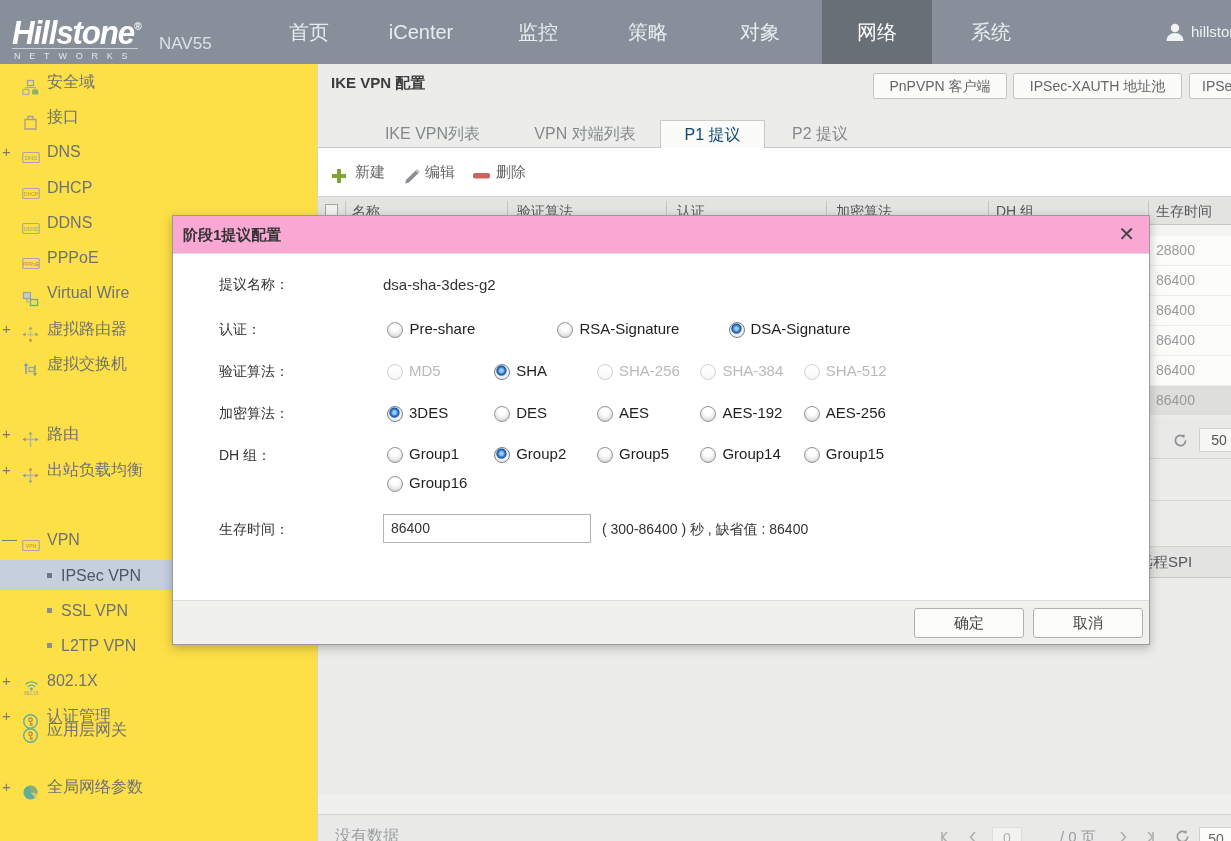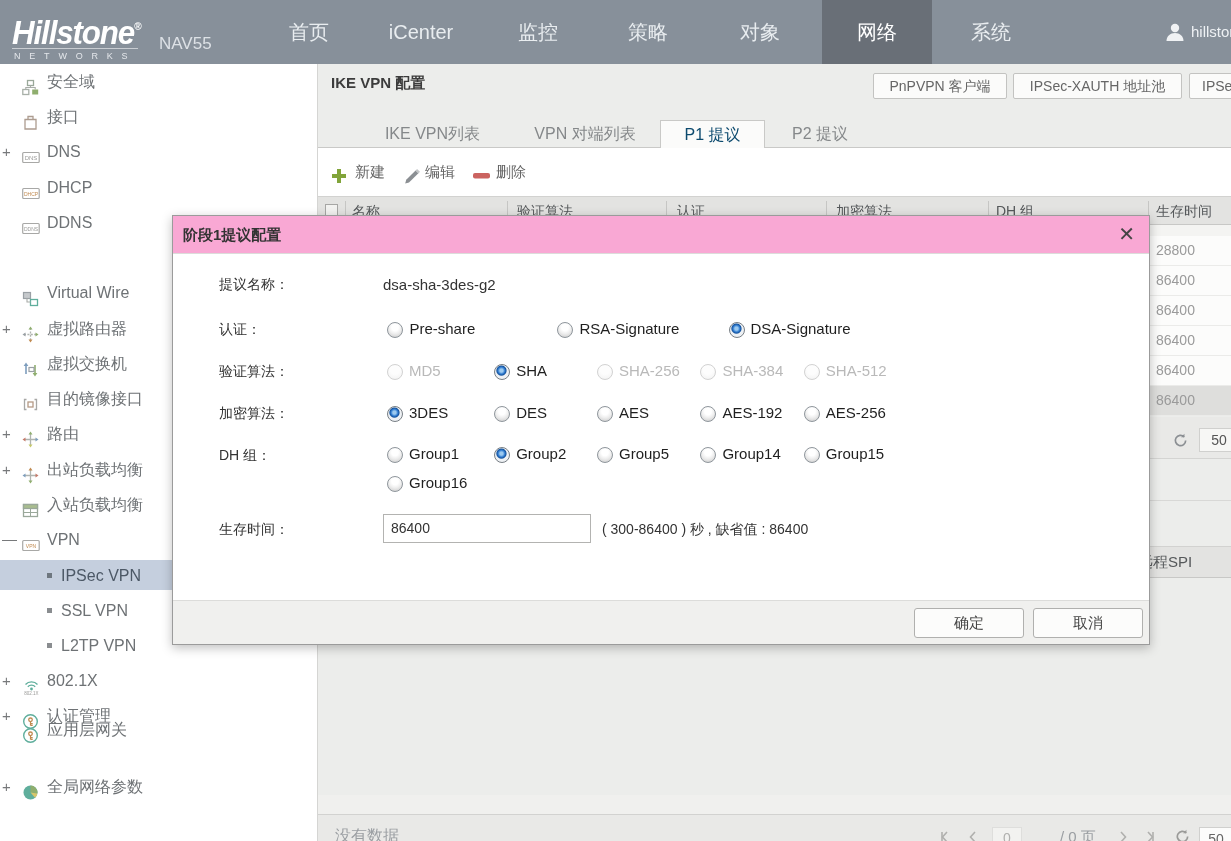--- a/index.html
+++ b/index.html
@@ -3,21 +3,21 @@
 <meta charset="utf-8">
 <title>IKE VPN</title>
 <style>
 html,body{margin:0;padding:0;}
 body{font-family:"Liberation Sans",sans-serif;width:1231px;height:841px;overflow:hidden;position:relative;background:#ecedeb;}
 
 #nav{position:absolute;left:0;top:0;width:1231px;height:64px;background:#87909a;}
 .navitem{position:absolute;top:0;height:64px;line-height:64px;color:#e9edf0;font-size:20px;text-align:center;}
 #navactive{position:absolute;left:822px;top:0;width:110px;height:64px;background:#696f77;}
 
-#side{position:absolute;left:0;top:64px;width:318px;height:777px;background:#ffffff;border-right:1px solid #d5d5d3;box-sizing:border-box;}
+#side{position:absolute;left:0;top:64px;width:318px;height:777px;background:#fde047;border-right:1px solid #d5d5d3;box-sizing:border-box;}
 .sitem{position:absolute;left:0;width:318px;height:35px;line-height:35px;font-size:16px;color:#6e7275;}
 .sitem .txt{position:absolute;left:47px;top:0;}
 .sitem .ico{position:absolute;left:22px;top:9px;width:17px;height:17px;}
 .sitem .pm{position:absolute;left:2px;top:0;width:14px;color:#77797b;font-size:15px;}
 .sub .txt{left:61px;}
 .sub .blt{position:absolute;left:47px;top:15px;width:5px;height:5px;background:#8a8d90;}
 #selitem{position:absolute;left:0;top:496px;width:318px;height:30px;background:#c5cfde;}
 
 #content{position:absolute;left:318px;top:64px;width:913px;height:777px;background:#ecedeb;}
 #ptitle{position:absolute;left:13px;top:10px;font-size:15px;font-weight:bold;color:#3c3c3c;}
@@ -112,20 +112,27 @@
         </svg></span>
       <span class="txt">DHCP</span>
     </div>
   <div class="sitem" style="top:140.5px;">
       <span class="ico"><svg width="18" height="17" viewBox="0 0 18 17">
           <rect x="0.7" y="3.5" width="16.5" height="10" fill="none" stroke="#a8a8a6" stroke-width="1.2" rx="1"></rect>
           <text x="9" y="10.7" font-size="5" fill="#9a9a98" text-anchor="middle" font-family="Liberation Sans">DDNS</text>
         </svg></span>
       <span class="txt">DDNS</span>
     </div>
+  <div class="sitem" style="top:175.5px;">
+      <span class="ico"><svg width="18" height="17" viewBox="0 0 18 17">
+          <rect x="0.7" y="3.5" width="16.5" height="10" fill="none" stroke="#a8a8a6" stroke-width="1.2" rx="1"></rect>
+          <text x="9" y="10.7" font-size="5" fill="#c57a6a" text-anchor="middle" font-family="Liberation Sans">PPPoE</text>
+        </svg></span>
+      <span class="txt">PPPoE</span>
+    </div>
   <div class="sitem" style="top:210.5px;">
       <span class="ico"><svg width="17" height="17" viewBox="0 0 17 17">
           <rect x="1.5" y="2.5" width="7" height="6" fill="#c6c9cc" stroke="#9aa0a5" stroke-width="1.2"></rect>
           <rect x="8.5" y="9.5" width="7" height="6" fill="none" stroke="#5fae9c" stroke-width="1.3"></rect>
           <path d="M5 8.5v3.5h3.5" fill="none" stroke="#a8aca8" stroke-width="1.1"></path>
         </svg></span>
       <span class="txt">Virtual Wire</span>
     </div>
   <div class="sitem" style="top:246.5px;">
       <span class="pm">+</span>
@@ -141,27 +148,20 @@
   <div class="sitem" style="top:281.5px;">
       <span class="ico"><svg width="17" height="17" viewBox="0 0 17 17">
           <path d="M4 13V5" stroke="#7d9dbd" stroke-width="1.6"></path>
           <path d="M4 1.5l2.4 3.6H1.6z" fill="#7d9dbd"></path>
           <path d="M13 4v8" stroke="#8fae6e" stroke-width="1.6"></path>
           <path d="M13 15.5l2.4-3.6h-4.8z" fill="#8fae6e"></path>
           <rect x="7" y="6.5" width="5" height="4" fill="none" stroke="#9aa0a5" stroke-width="1.2"></rect>
         </svg></span>
       <span class="txt">虚拟交换机</span>
     </div>
-  <div class="sitem" style="top:316.5px;">
-      <span class="ico"><svg width="17" height="17" viewBox="0 0 17 17">
-          <path d="M4.5 3.5h-2v10h2M12.5 3.5h2v10h-2" fill="none" stroke="#a8a8a6" stroke-width="1.3"></path>
-          <rect x="6" y="6" width="5" height="5" fill="none" stroke="#b59a86" stroke-width="1.3"></rect>
-        </svg></span>
-      <span class="txt">目的镜像接口</span>
-    </div>
   <div class="sitem" style="top:351.5px;">
       <span class="pm">+</span>
       <span class="ico"><svg width="17" height="17" viewBox="0 0 17 17">
           <path d="M8.5 3v11M3 8.5h11" stroke="#b0b4b0" stroke-width="1.3"></path>
           <path d="M8.5 0.5l2 3h-4z" fill="#8fae6e"></path>
           <path d="M8.5 16.5l2-3h-4z" fill="#c5c86a"></path>
           <path d="M0.5 8.5l3-2v4z" fill="#c57a6a"></path>
           <path d="M16.5 8.5l-3-2v4z" fill="#7d9dbd"></path>
         </svg></span>
       <span class="txt">路由</span>
@@ -169,28 +169,20 @@
   <div class="sitem" style="top:387.5px;">
       <span class="pm">+</span>
       <span class="ico"><svg width="17" height="17" viewBox="0 0 17 17">
           <path d="M8.5 3v11M3 8.5h11" stroke="#b0b4b0" stroke-width="1.3"></path>
           <path d="M8.5 0.5l2 3h-4z" fill="#c08a50"></path>
           <path d="M8.5 16.5l2-3h-4z" fill="#8fae6e"></path>
           <path d="M0.5 8.5l3-2v4z" fill="#7d9dbd"></path>
           <path d="M16.5 8.5l-3-2v4z" fill="#c57a6a"></path>
         </svg></span>
       <span class="txt">出站负载均衡</span>
-    </div>
-  <div class="sitem" style="top:422.5px;">
-      <span class="ico"><svg width="17" height="17" viewBox="0 0 17 17">
-          <rect x="1.5" y="2.5" width="14" height="12" fill="none" stroke="#9aa89a" stroke-width="1.3"></rect>
-          <path d="M1.5 6.5h14M1.5 10.5h14M8.5 2.5v12" stroke="#9aa89a" stroke-width="1"></path>
-          <rect x="1.5" y="2.5" width="14" height="4" fill="#a9bd8f" stroke="#9aa89a" stroke-width="1.3"></rect>
-        </svg></span>
-      <span class="txt">入站负载均衡</span>
     </div>
   <div class="sitem" style="top:457.5px;">
       <span class="pm" style="top:-1px;">—</span>
       <span class="ico"><svg width="18" height="17" viewBox="0 0 18 17">
           <rect x="0.7" y="3.5" width="16.5" height="10" fill="none" stroke="#a8a8a6" stroke-width="1.2" rx="1"></rect>
           <text x="9" y="10.7" font-size="5" fill="#c08a50" text-anchor="middle" font-family="Liberation Sans">VPN</text>
         </svg></span>
       <span class="txt">VPN</span>
     </div>
   <div class="sitem sub" style="top:493.5px;color:#4c5866;">

